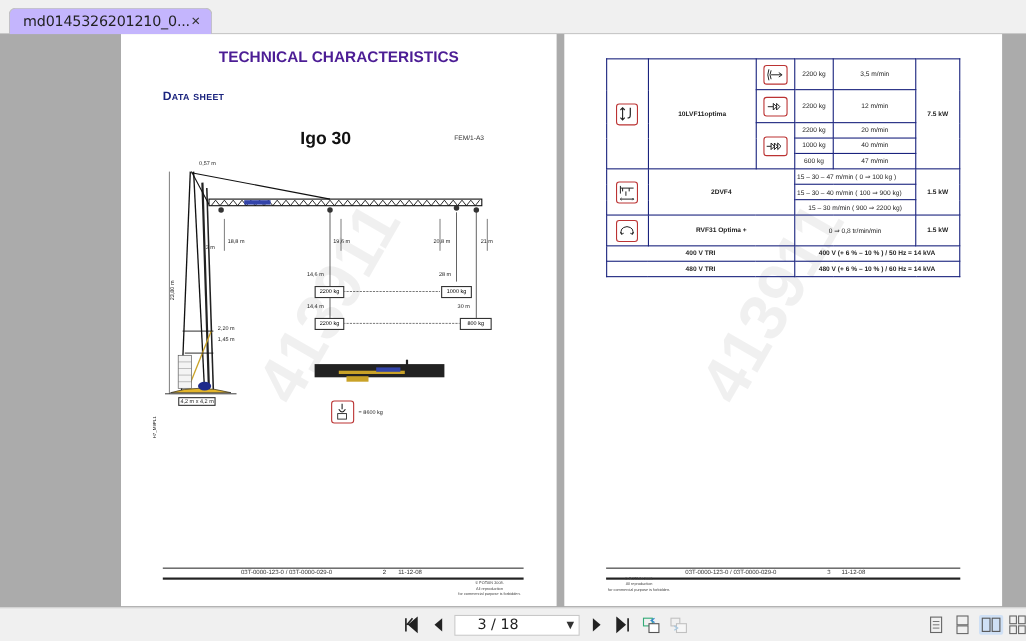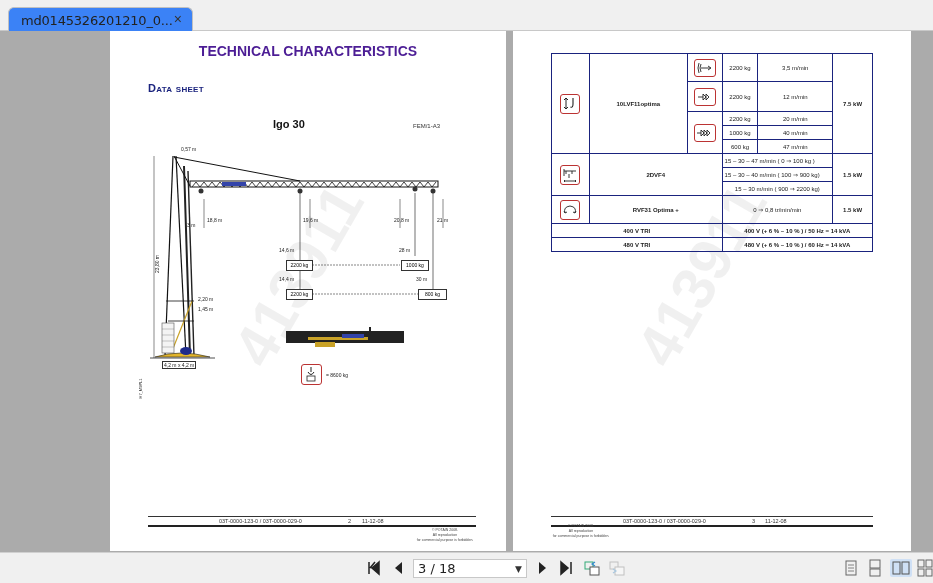--- a/index.html
+++ b/index.html
@@ -1,44 +1,44 @@
 <!DOCTYPE html>
 <html><head>
 <meta charset="utf-8">
 <style>
   * { box-sizing: border-box; margin: 0; padding: 0; }
   html, body { width: 933px; height: 583px; overflow: hidden; background: #ababab; font-family: "Liberation Sans", sans-serif; }
   .tabbar { position: absolute; left: 0; top: 0; width: 933px; height: 31px; background: #f0f0f0; border-bottom: 1px solid #c8c8c8; }
-  .tab { position: absolute; left: 8px; top: 7px; width: 185px; height: 25px; background: #3b82f6; border: 1px solid #c0c0c0; border-bottom: none; border-radius: 6px 6px 0 0; }
+  .tab { position: absolute; left: 8px; top: 7px; width: 185px; height: 25px; background: #c4b5fd; border: 1px solid #c0c0c0; border-bottom: none; border-radius: 6px 6px 0 0; }
   .tab-label { position: absolute; left: 12px; top: 5px; font-size: 13px; color: #222; font-family: "DejaVu Sans", sans-serif; letter-spacing: -0.2px; }
   .tab-close { position: absolute; right: 10px; top: 3px; font-size: 14px; color: #333; cursor: pointer; }
   .viewer { position: absolute; left: 0; top: 31px; width: 933px; height: 521px; background: #ababab; }
   .page { position: absolute; top: 0; background: #fff; height: 520px; overflow: hidden; }
   .page1 { left: 110px; width: 396px; }
   .page2 { left: 513px; width: 398px; }
   .p-title { position: absolute; left: 0; width: 396px; top: 12px; text-align: center; font-weight: bold; font-size: 14px; color: #4c1d95; }
   .p-sub { position: absolute; left: 38px; top: 51px; font-weight: bold; font-size: 11px; color: #1a237e; font-variant: small-caps; letter-spacing: 0.3px; }
-  .p-model { position: absolute; left: 163px; top: 87px; font-weight: bold; font-size: 11px; color: #111; }
+  .p-model { position: absolute; left: 163px; top: 87px; font-weight: bold; font-size: 16px; color: #111; }
   .p-norm { position: absolute; left: 303px; top: 92px; font-size: 6px; color: #333; }
   .tiny { position: absolute; font-size: 5px; color: #222; white-space: nowrap; }
   .loadbox { position: absolute; border: 1px solid #333; background: #fff; font-size: 5px; text-align: center; line-height: 9px; height: 11px; }
   .wm { position: absolute; font-size: 60px; color: rgba(0,0,0,0.06); transform: rotate(-60deg); font-weight: bold; white-space: nowrap; }
   .footer-line1 { position: absolute; height: 1px; background: #333; }
   .footer-line2 { position: absolute; height: 2px; background: #222; }
   .footer-text { position: absolute; font-size: 5.5px; color: #333; white-space: nowrap; }
   .copyright { position: absolute; font-size: 3.5px; color: #444; line-height: 5px; text-align: center; }
   table.spec { position: absolute; left: 38px; top: 22px; width: 322px; border-collapse: collapse; font-size: 6px; color: #222; }
   table.spec td { border: 1px solid #1a237e; text-align: center; vertical-align: middle; height: 14px; padding: 0 2px; }
   table.spec { border: 1.5px solid #1a237e; }
   .icon-box { display: inline-block; width: 20px; height: 20px; border: 1.3px solid #b33; border-radius: 3px; background: #fff; vertical-align: middle; }
   .icon-box.sm { width: 22px; height: 18px; }
   .bold { font-weight: bold; }
   .toolbar { position: absolute; left: 0; top: 552px; width: 933px; height: 31px; background: #f0f0f0; border-top: 1px solid #d0d0d0; }
   .tb-btn { position: absolute; top: 6px; width: 18px; height: 18px; cursor: pointer; }
-  .page-select { position: absolute; left: 413px; top: 6px; width: 114px; height: 19px; border: 1px solid #c8c8c8; background: #fff; font-size: 13px; font-family: "DejaVu Sans", sans-serif; color: #222; padding-left: 4px; line-height: 17px; }
+  .page-select { position: absolute; left: 413px; top: 6px; width: 114px; height: 19px; border: 1px solid #c8c8c8; background: #fff; font-size: 13px; font-family: "DejaVu Sans", sans-serif; color: #222; padding-left: 20px; line-height: 17px; }
   .page-select .dd { position: absolute; right: 4px; top: 1px; font-size: 9px; color: #333; }
   .view-active { background: #cfe0f5; border-radius: 2px; }
 </style>
 </head>
 <body>
 
 <div class="tabbar">
   <div class="tab">
     <span class="tab-label">md0145326201210_0...</span>
     <span class="tab-close">×</span>

